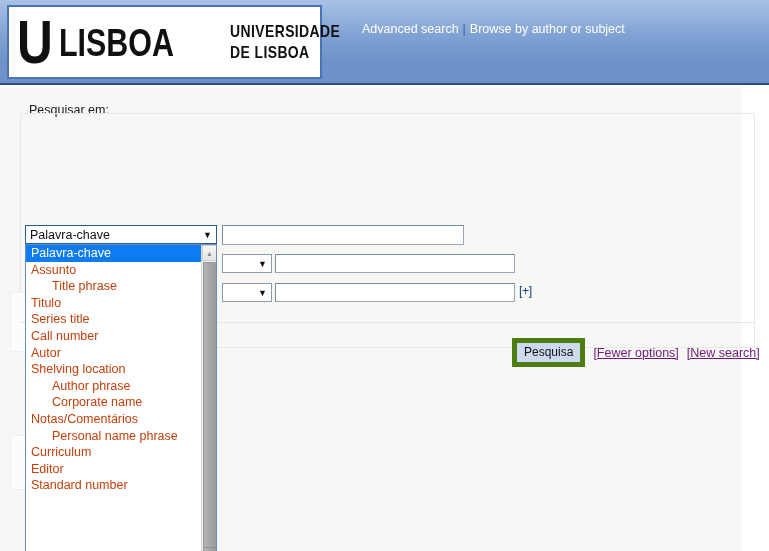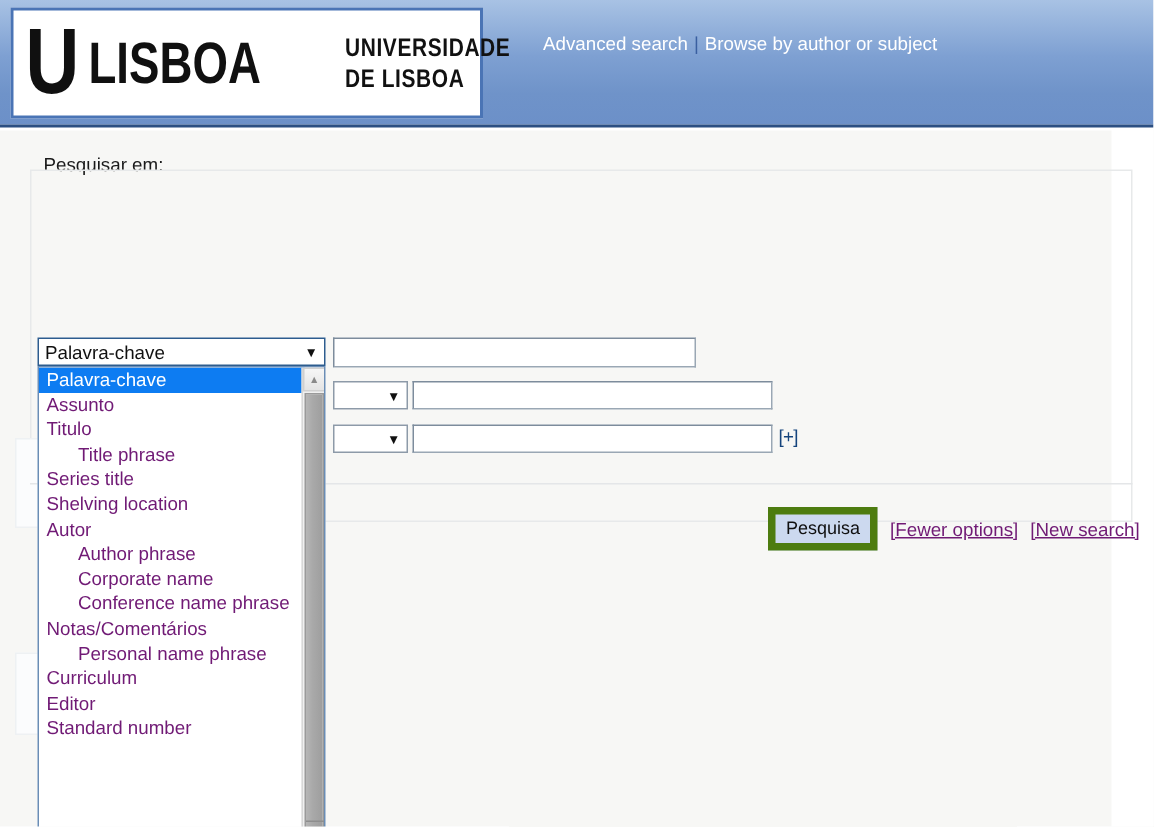--- a/index.html
+++ b/index.html
@@ -234,21 +234,21 @@
   }
   .dd-items {
     position: absolute;
     left: 0; top: 0;
     width: 177px;
   }
   .dd-item {
     font-size: 12.5px;
     line-height: 16.6px;
     height: 16.6px;
-    color: #701a75;
+    color: #c2410c;
     padding-left: 5px;
     white-space: nowrap;
     overflow: hidden;
   }
   .dd-item.indent { padding-left: 26px; }
   .dd-item.selected {
     background: #0d7cf2;
     color: #ffffff;
   }
 
@@ -346,28 +346,28 @@
     <div class="action-row">
       <button class="pesquisa-btn">Pesquisa</button>
       <a class="act-link" href="#">[Fewer options]</a>
       <a class="act-link" href="#">[New search]</a>
     </div>
 
     <div class="dropdown-list">
       <div class="dd-items" id="dd-items">
           <div class="dd-item selected">Palavra-chave</div>
           <div class="dd-item">Assunto</div>
+          <div class="dd-item indent">Title phrase</div>
           <div class="dd-item">Titulo</div>
-          <div class="dd-item indent">Title phrase</div>
           <div class="dd-item">Series title</div>
+          <div class="dd-item">Call number</div>
+          <div class="dd-item">Autor</div>
           <div class="dd-item">Shelving location</div>
-          <div class="dd-item">Autor</div>
           <div class="dd-item indent">Author phrase</div>
           <div class="dd-item indent">Corporate name</div>
-          <div class="dd-item indent">Conference name phrase</div>
           <div class="dd-item">Notas/Comentários</div>
           <div class="dd-item indent">Personal name phrase</div>
           <div class="dd-item">Curriculum</div>
           <div class="dd-item">Editor</div>
           <div class="dd-item">Standard number</div>
         </div>
 
       <div class="dd-scroll">
         <div class="dd-arrow-up">▲</div>
         <div class="dd-thumb">

